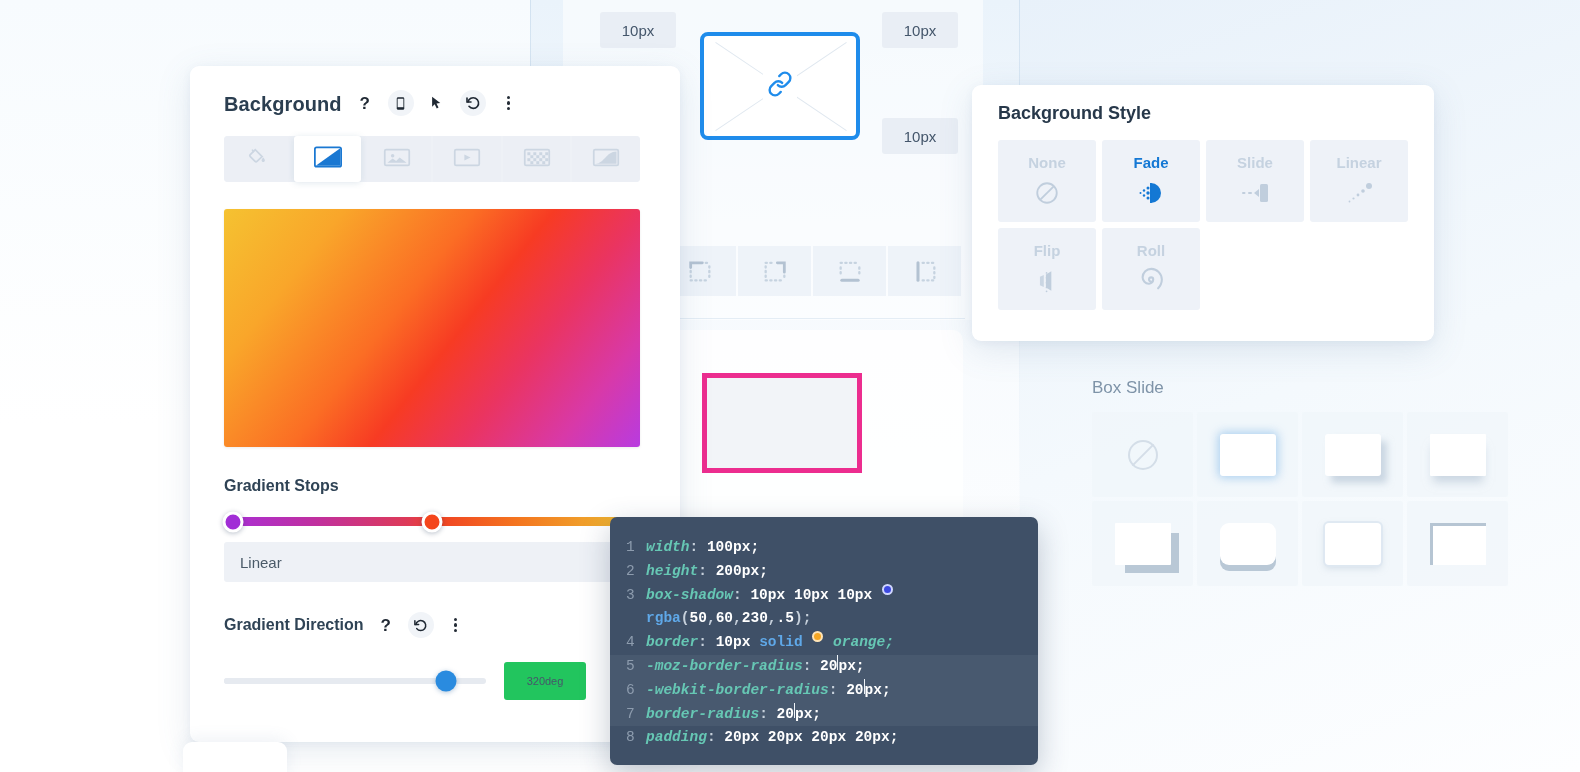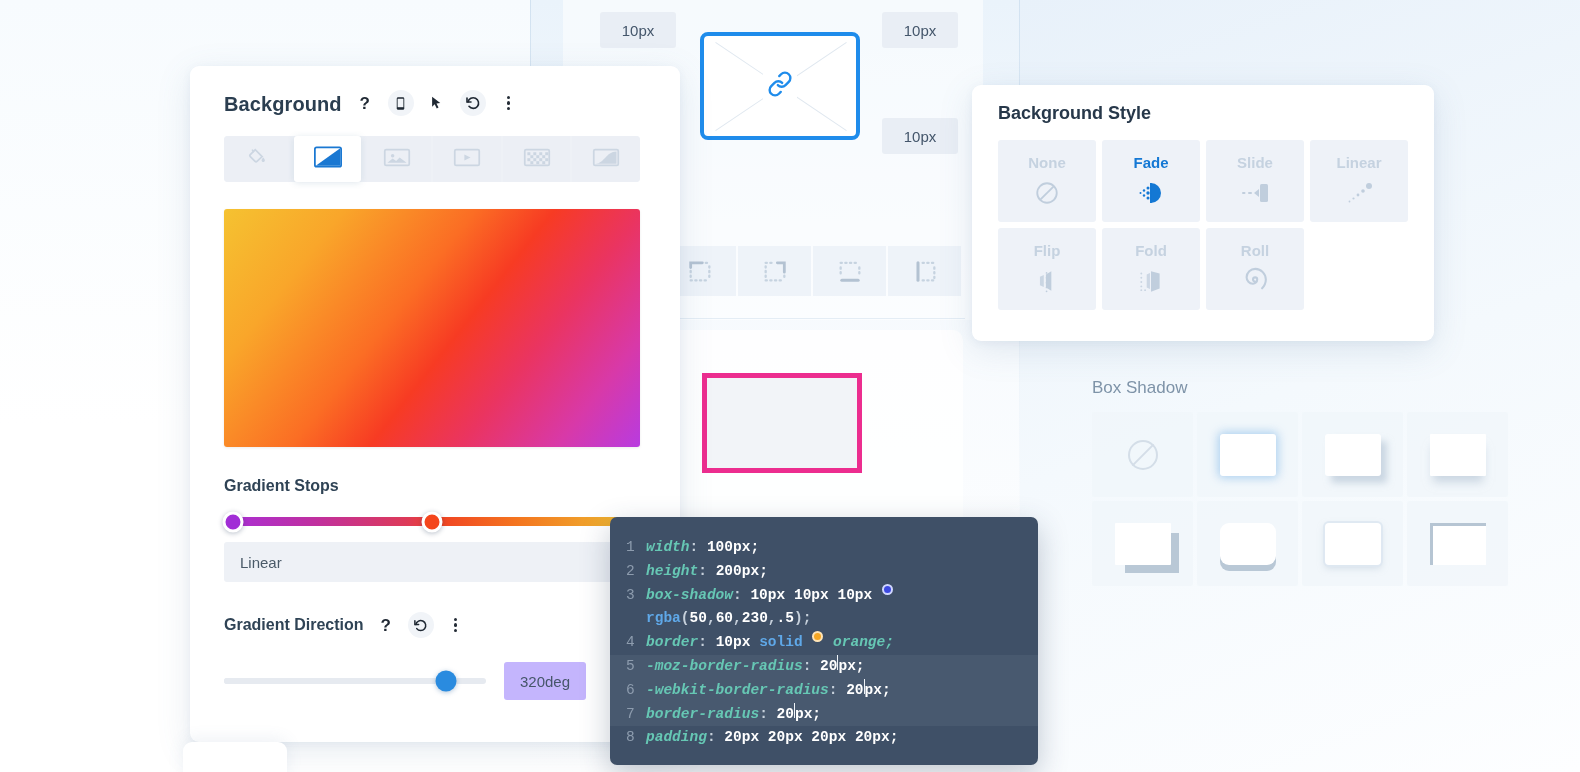--- a/index.html
+++ b/index.html
@@ -119,23 +119,23 @@
   .dir-track {
     position: relative; width: 262px; height: 6px; border-radius: 4px; background: #e6eaf0;
   }
   .dir-fill { position: absolute; left:0; top:0; height: 6px; border-radius: 4px; width: 222px; background: #e6eaf0; }
   .dir-knob {
     position: absolute; left: 222px; top: 50%; width: 21px; height: 21px; border-radius: 50%;
     background: #2a8bdf; transform: translate(-50%,-50%);
     box-shadow: 0 1px 5px rgba(30,90,150,.35);
   }
   .dir-val {
-    width: 82px; height: 38px; background: #c4b5fd; border-radius: 3px;
+    width: 82px; height: 38px; background: #22c55e; border-radius: 3px;
     display: flex; align-items: center; justify-content: center;
-    font-size: 15px; color: #46566a; font-weight: 400;
+    font-size: 11px; color: #46566a; font-weight: 400;
   }
 
   
   .px-chip {
     position: absolute; background: #e9eef5; border-radius: 3px;
     display: flex; align-items: center; justify-content: center;
     font-size: 15px; color: #44566b; width: 76px; height: 36px;
   }
   #img-ph {
     position: absolute; left: 700px; top: 32px; width: 160px; height: 108px;
@@ -495,50 +495,33 @@
           <path d="M9 6.5L5.5 8v8L9 17.5z" opacity=".8"></path>
           <circle cx="11.6" cy="4.5" r=".8"></circle>
             <circle cx="11.6" cy="9" r=".8"></circle>
           <circle cx="11.6" cy="13.5" r=".8"></circle>
             <circle cx="11.6" cy="18" r=".8"></circle>
           <circle cx="11.6" cy="21.5" r=".8"></circle>
         </svg>
       </span>
     </div>
 
-    <div class="anim-cell">
-      <span class="lbl">Fold</span>
-      <span class="anim-ico">
-        <svg width="28" height="26" viewBox="0 0 26 24" fill="currentColor">
-          <path d="M13 3l8 2v14l-8 3z"></path>
-          <path d="M12 4.5L9 6v12l3 1.5z" opacity=".75"></path>
-          <g opacity=".8">
-            <circle cx="4" cy="5" r=".9"></circle>
-              <circle cx="4" cy="9" r=".9"></circle>
-            <circle cx="4" cy="13" r=".9"></circle>
-              <circle cx="4" cy="17" r=".9"></circle>
-            <circle cx="4" cy="20.5" r=".9"></circle>
-              <circle cx="7.5" cy="20.5" r=".9"></circle>
-          </g>
-        </svg>
-      </span>
-    </div>
 
     <div class="anim-cell">
       <span class="lbl">Roll</span>
       <span class="anim-ico">
         <svg width="28" height="28" viewBox="0 0 24 24" fill="none" stroke="currentColor" stroke-width="1.8" stroke-linecap="round">
           <path d="M12 12.5a1.8 1.8 0 1 1 1.9-1.8 3.6 3.6 0 0 1-3.8 3.6 5.5 5.5 0 0 1-5.3-5.5 7.4 7.4 0 0 1 7.5-7.2 9.3 9.3 0 0 1 9 9.2 11 11 0 0 1-3.2 7.5"></path>
         </svg>
       </span>
     </div>
   </div>
 </div>
 
-<div id="shadow-title">Box Shadow</div>
+<div id="shadow-title">Box Slide</div>
 <div class="shadow-grid">
   <div class="shadow-cell">
     <span class="sh-none"></span>
   </div>
   <div class="shadow-cell">
     <span class="sh-box sh-1"></span>
   </div>
   <div class="shadow-cell">
     <span class="sh-box sh-2"></span>
   </div>

